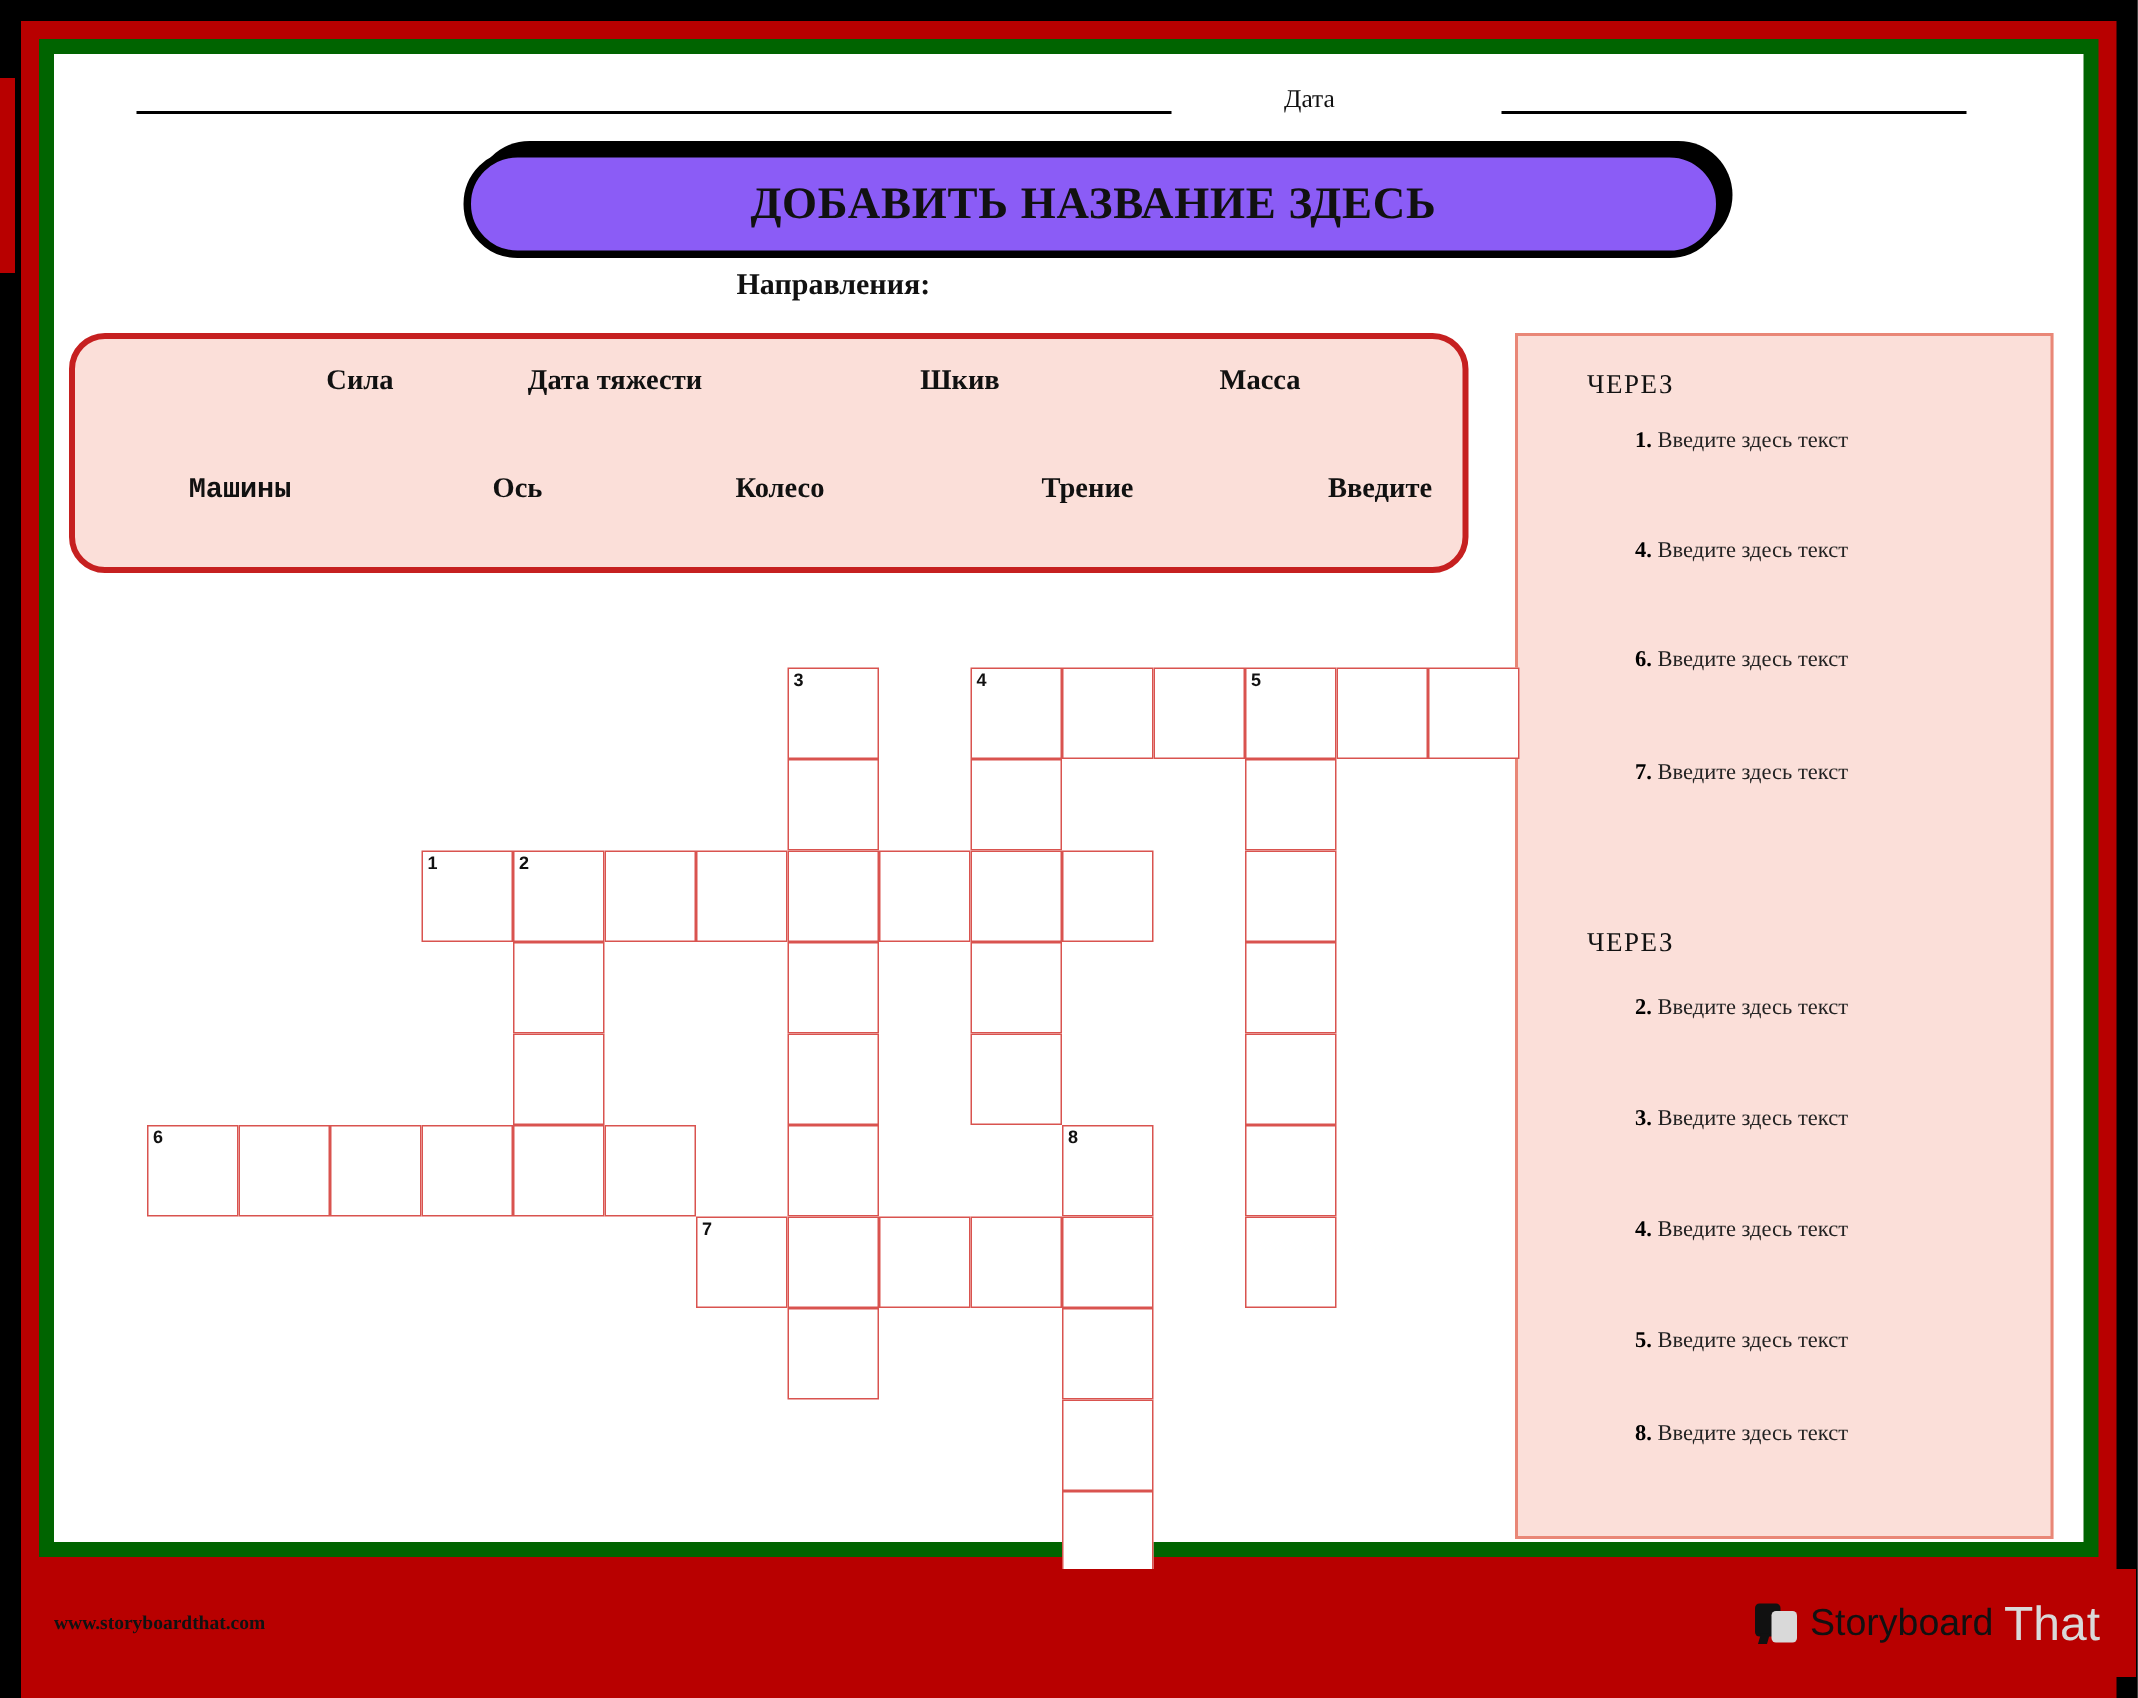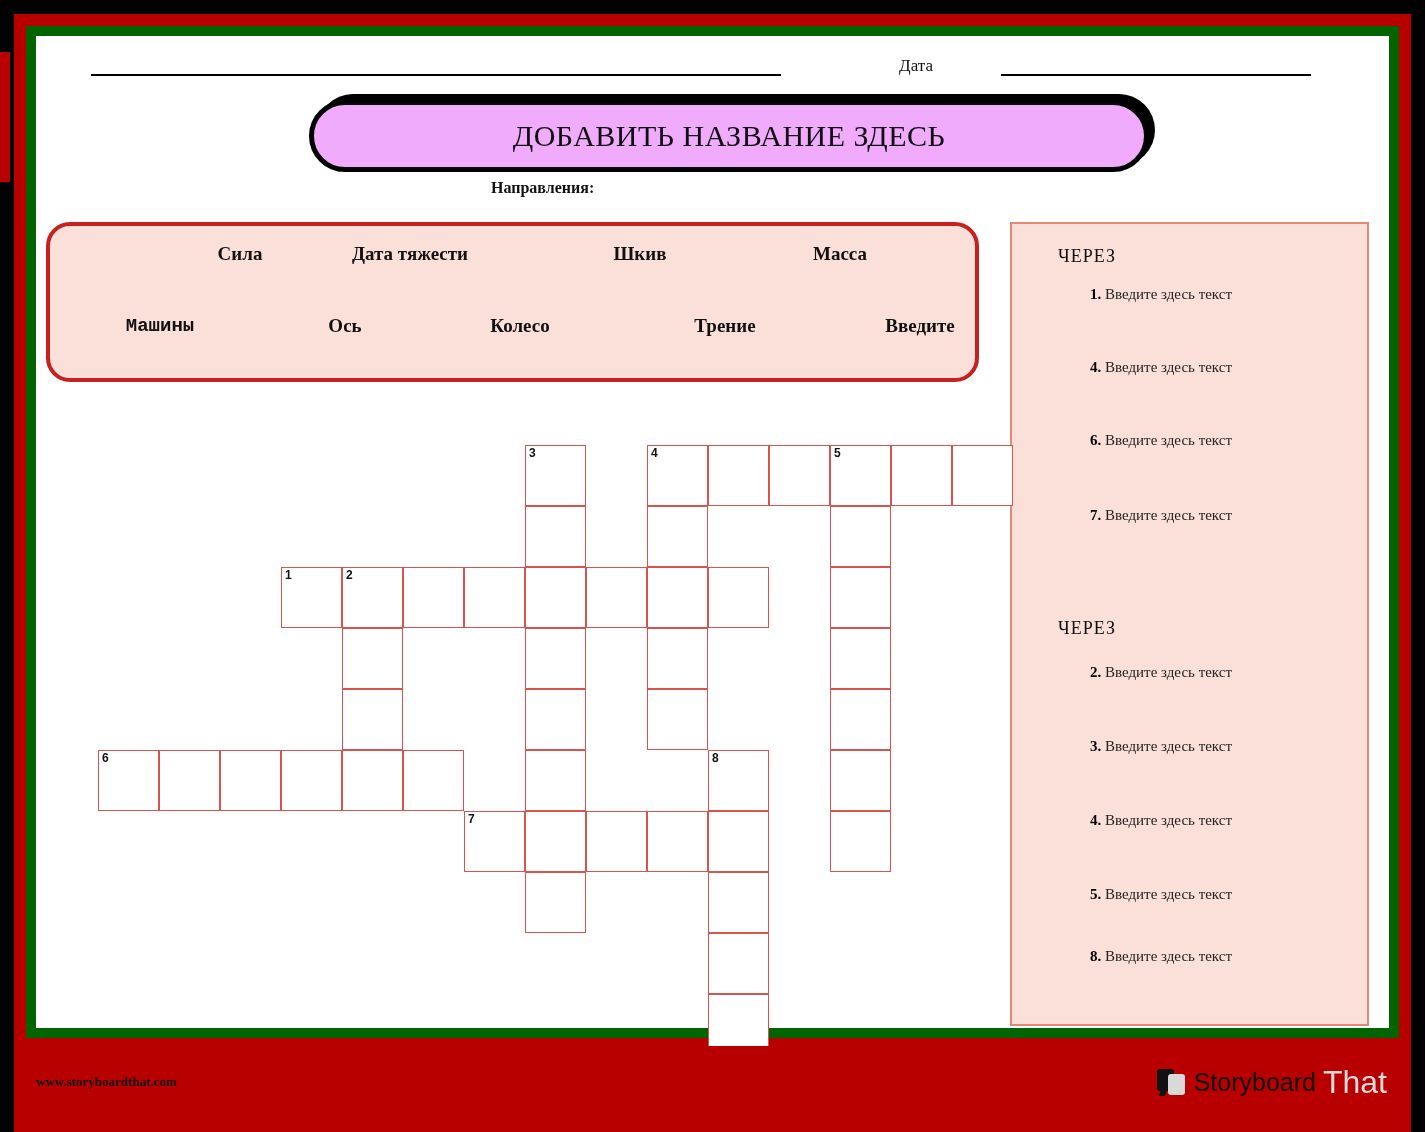--- a/index.html
+++ b/index.html
@@ -11,31 +11,31 @@
   .page{position:absolute;left:0;top:0;width:1425px;height:1132px;background:#000;}
 
   
   .frame-red{position:absolute;left:14px;top:14px;width:1397px;height:1140px;background:#b80000;}
   .frame-green{position:absolute;left:26px;top:26px;width:1373px;height:1012px;background:#006400;}
   .sheet{position:absolute;left:36px;top:36px;width:1353px;height:992px;background:#ffffff;}
 
   
   .hdr{position:absolute;left:0;top:0;width:1353px;height:60px;}
   .line-name{position:absolute;left:55px;top:38px;width:690px;height:0;border-top:2px solid #000;}
-  .date-label{position:absolute;left:820px;top:20px;width:120px;text-align:center;font-size:17px;color:#111;}
+  .date-label{position:absolute;left:820px;top:20px;width:120px;text-align:left;font-size:17px;color:#111;}
   .line-date{position:absolute;left:965px;top:38px;width:310px;height:0;border-top:2px solid #000;}
 
   
   .title-wrap{position:absolute;left:273px;top:58px;width:850px;height:80px;}
   .title-shadow{position:absolute;left:8px;top:0px;width:838px;height:72px;background:#000;border-radius:40px;}
-  .title-box{position:absolute;left:0px;top:6px;width:830px;height:62px;background:#f0abfc;
-    border:5px solid #000;border-radius:36px;display:flex;align-items:center;justify-content:center;}
+  .title-box{position:absolute;left:0px;top:6px;width:830px;height:62px;background:#8b5cf6;
+    border:5px solid #000;border-radius:36px;display:flex;align-items:center;justify-content:center;font-weight:bold;}
   .title-text{font-size:30px;color:#111;letter-spacing:.5px;white-space:nowrap;}
 
-  .directions{position:absolute;left:455px;top:143px;font-size:16px;font-weight:bold;color:#111;}
+  .directions{position:absolute;left:455px;top:143px;font-size:20px;font-weight:bold;color:#111;}
 
   
   .wordbank{position:absolute;left:10px;top:186px;width:925px;height:152px;
     background:#fbdfd9;border:4px solid #c62020;border-radius:24px;}
   .wb-row{position:absolute;left:0;width:925px;display:flex;align-items:center;}
   .wb-row.r1{top:28px;}
   .wb-row.r2{top:100px;}
   .wb-word{font-size:19px;font-weight:bold;color:#111;text-align:center;white-space:nowrap;}
 
   
@@ -48,21 +48,21 @@
   .clue b{font-size:15px;color:#000;}
 
   
   .grid{position:absolute;left:0px;top:336px;width:960px;height:660px;}
   .cell{position:absolute;width:61px;height:61px;box-sizing:border-box;
     border:1.6px solid #d9534f;background:#fff;}
   .cell .num{position:absolute;left:3px;top:1px;font-size:12px;font-weight:bold;
     color:#111;font-family:"Liberation Sans",sans-serif;line-height:1.1;}
 
   
-  .footer{position:absolute;left:14px;top:1046px;width:1397px;height:72px;background:#b80000;}
+  .footer{position:absolute;left:14px;top:1046px;width:1397px;height:72px;background:#b80000;padding-left:13px;}
   .footer-url{position:absolute;left:22px;top:28px;font-size:13px;font-weight:bold;color:#111;}
   .logo{position:absolute;right:24px;top:18px;display:flex;align-items:center;gap:7px;}
   .logo-mark{width:30px;height:28px;position:relative;}
   .logo-mark .b1{position:absolute;left:0;top:0;width:17px;height:22px;background:#111;border-radius:3px;}
   .logo-mark .b1:after{content:"";position:absolute;left:3px;bottom:-5px;width:6px;height:7px;background:#111;
     transform:skewX(-16deg);}
   .logo-mark .b2{position:absolute;left:11px;top:5px;width:17px;height:21px;background:#d9d9d9;border-radius:3px;}
   .logo-t1{font-size:25px;color:#111;font-family:"Liberation Sans",sans-serif;}
   .logo-t2{font-size:32px;color:#d9d9d9;font-family:"Liberation Sans",sans-serif;}
 

